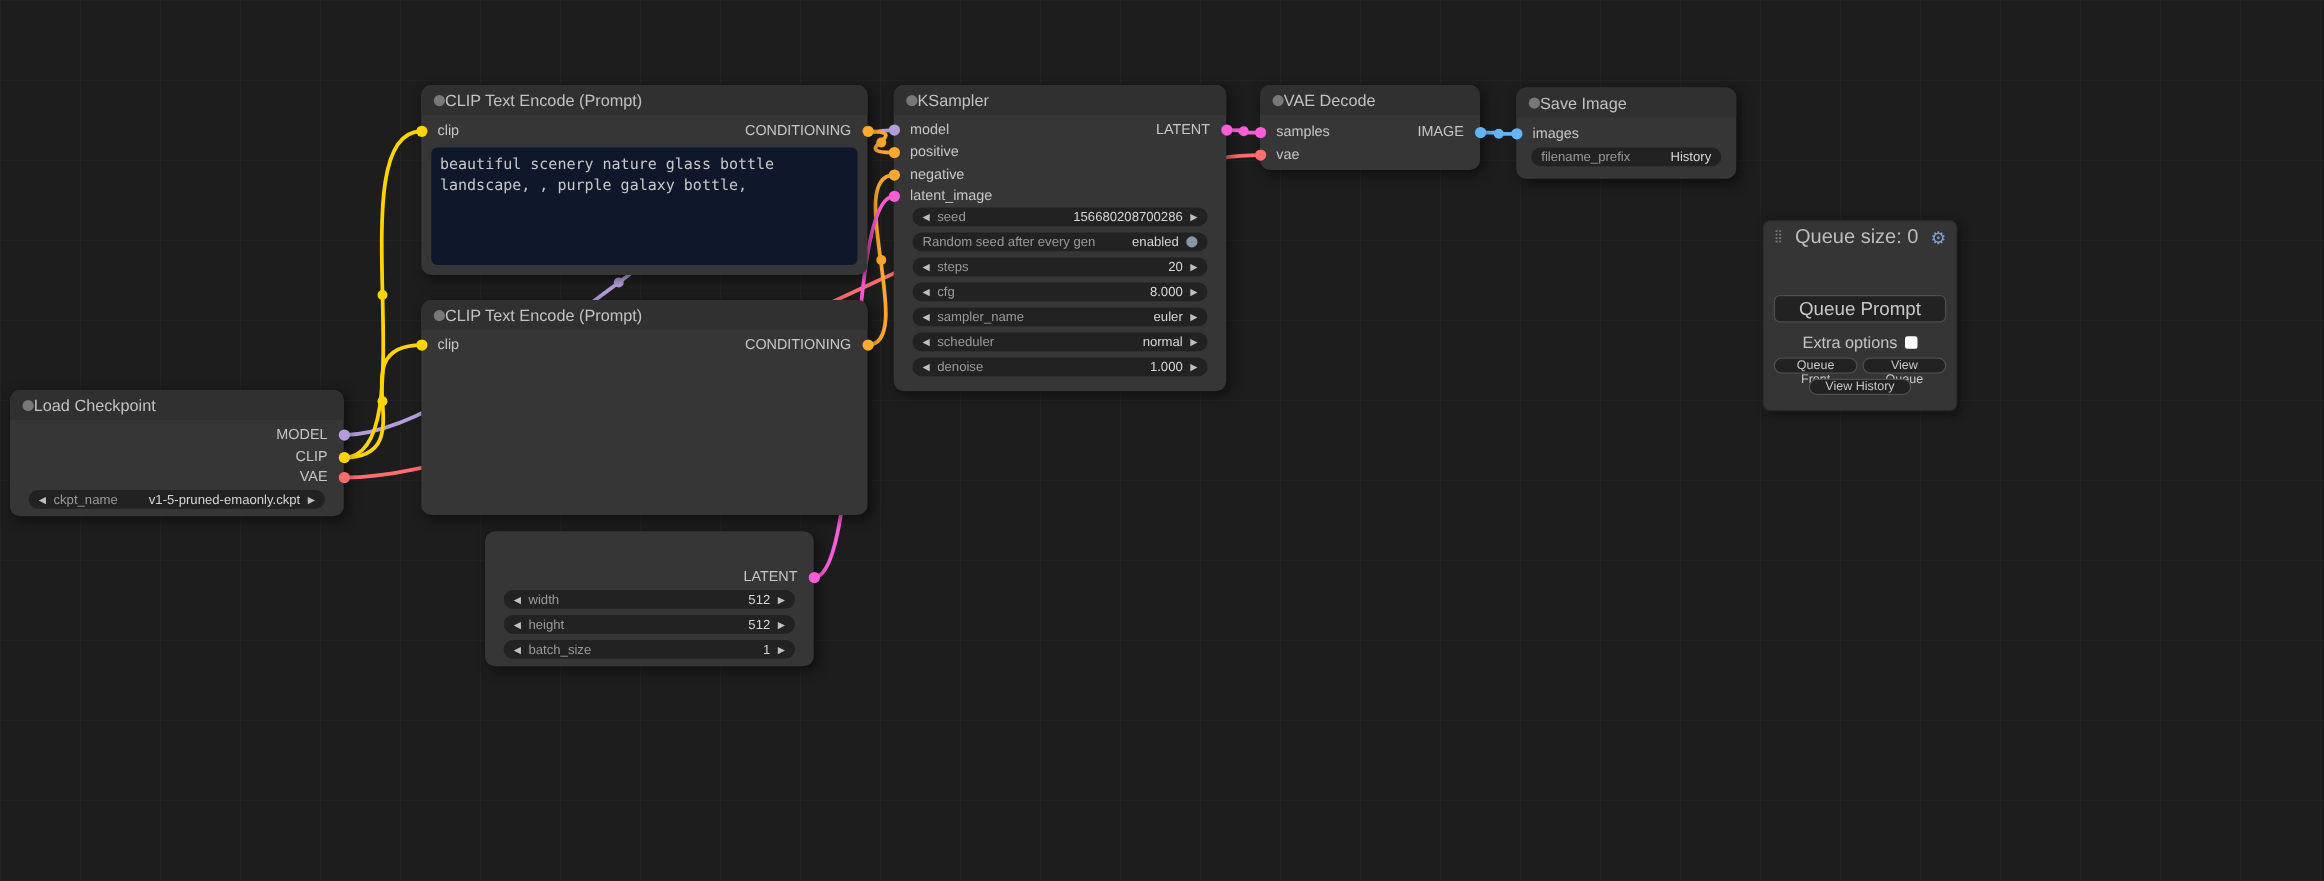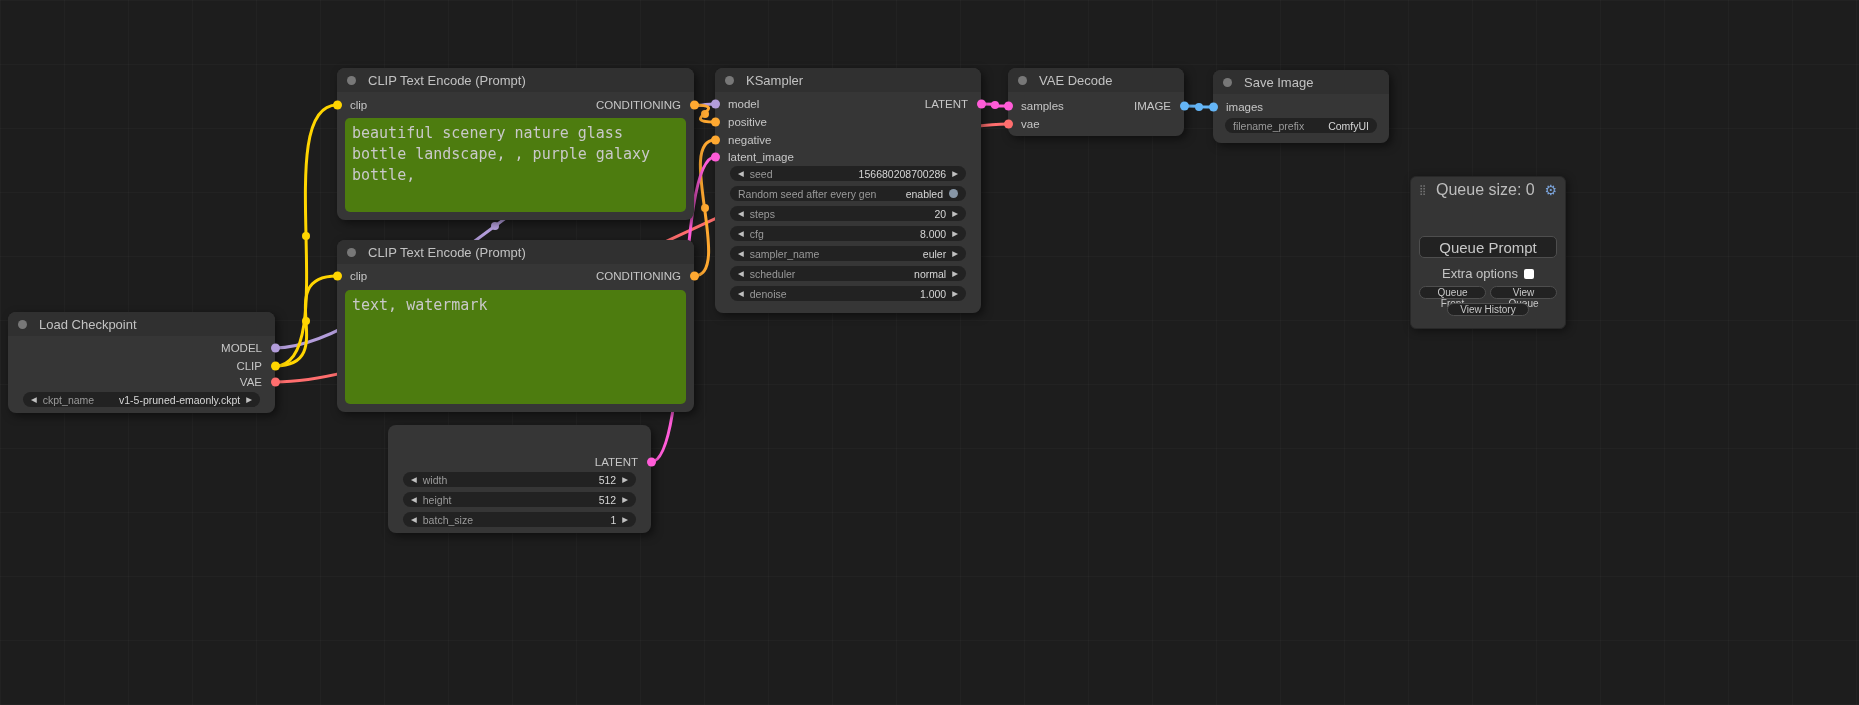--- a/index.html
+++ b/index.html
@@ -8,21 +8,21 @@
   #canvas { position:relative; width:1859px; height:705px; background-color:#1d1d1d;
     background-image:
       linear-gradient(rgba(255,255,255,0.025) 1px, transparent 1px),
       linear-gradient(90deg, rgba(255,255,255,0.025) 1px, transparent 1px);
     background-size:64px 64px; }
   #wires { position:absolute; left:0; top:0; z-index:1; }
 
   .node { position:absolute; z-index:2; background:#363636; border-radius:8px;
           box-shadow:3px 3px 9px rgba(0,0,0,.5); }
   .node-header { height:24px; background:#303030; border-radius:8px 8px 0 0;
-                 display:flex; align-items:center; gap:12px; padding:0 10px; }
+                 display:flex; align-items:center; gap:0; padding:0 10px; }
   .collapse-dot { width:9px; height:9px; border-radius:50%; background:#787878; flex:none; }
   .node-title { font-size:13px; color:#c2c2c2; white-space:nowrap; }
 
   .slot { position:absolute; height:18px; display:flex; align-items:center;text-align:right; }
   .slot.in  { left:0; padding-left:13px; }
   .slot.out { right:0; padding-right:13px; }
   .slot .dot { position:absolute; width:9px; height:9px; border-radius:50%;
                top:50%; transform:translateY(-50%); }
   .slot.in .dot  { left:-4.5px; }
   .slot.out .dot { right:-4.5px; }
@@ -35,22 +35,22 @@
   .dot.image        { background:#64B5F6; }
 
   .widget { position:absolute; left:15px; right:15px; height:15px; background:#222;
             border-radius:8px; display:flex; align-items:center; gap:6px;
             font-size:10.5px; padding:0 8px; }
   .widget .warrow { font-size:7.5px; color:#c0c0c0; }
   .widget .wname  { color:#9a9a9a; white-space:nowrap; }
   .widget .wvalue { margin-left:auto; color:#d6d6d6; white-space:nowrap; }
   .toggle-dot { width:9px; height:9px; border-radius:50%; background:#8796a6; flex:none; }
 
-  .ta { position:absolute; left:8px; right:8px; background:#4d7c0f; border-radius:5px;
-        color:#c9c9c9; font-family:"DejaVu Sans Mono", monospace; font-size:15px;
+  .ta { position:absolute; left:8px; right:8px; background:#0f172a; border-radius:5px;
+        color:#c9c9c9; font-family:"DejaVu Sans Mono", monospace; font-size:12px;
         line-height:1.4; padding:5px 7px; white-space:pre-wrap; word-break:break-word; }
 
   .queue-panel { position:absolute; left:1410px; top:176px; width:156px; z-index:3;
                  background:#353535; border:1px solid #282828; border-radius:6px;
                  padding:5px 8px 8px; box-shadow:2px 2px 8px rgba(0,0,0,.45); }
   .qp-header { display:flex; align-items:center; height:15px; margin-bottom:5px; }
   .drag-icon { color:#777; font-size:10px; line-height:10px; }
   .qp-title  { flex:1; text-align:center; color:#bdbdbd; font-size:16px; }
   .gear-icon { color:#7aa2d8; font-size:14px; line-height:14px; }
   .qp-btn { display:block; width:100%; background:#222; border:1px solid #4e4e4e;
@@ -143,21 +143,20 @@
       <span class="node-title">CLIP Text Encode (Prompt)</span>
     </div>
     <div class="slot in" style="top:27px">
       <i class="dot clip"></i>
       <span class="slot-label">clip</span>
     </div>
     <div class="slot out" style="top:27px">
       <span class="slot-label">CONDITIONING</span>
       <i class="dot conditioning"></i>
     </div>
-    <div class="ta" style="top:50px;height:114px">text, watermark</div>
   </div>
 
   <div class="node" style="left:388px;top:425px;width:263px;height:108px">
     <div class="slot out" style="top:28px">
       <span class="slot-label">LATENT</span>
       <i class="dot latent"></i>
     </div>
     <div class="widget" style="top:47px">
       <span class="warrow">◀</span>
       <span class="wname">width</span>
@@ -269,21 +268,21 @@
     <div class="node-header">
       <span class="collapse-dot"></span>
       <span class="node-title">Save Image</span>
     </div>
     <div class="slot in" style="top:28px">
       <i class="dot image"></i>
       <span class="slot-label">images</span>
     </div>
     <div class="widget" style="top:48px;left:12px;right:12px">
       <span class="wname">filename_prefix</span>
-      <span class="wvalue">ComfyUI</span>
+      <span class="wvalue">History</span>
     </div>
   </div>
 
   <div class="queue-panel">
     <div class="qp-header">
       <span class="drag-icon">⣿</span>
       <span class="qp-title">Queue size: 0</span>
       <span class="gear-icon">⚙</span>
     </div>
     <button class="qp-btn big">Queue Prompt</button>

